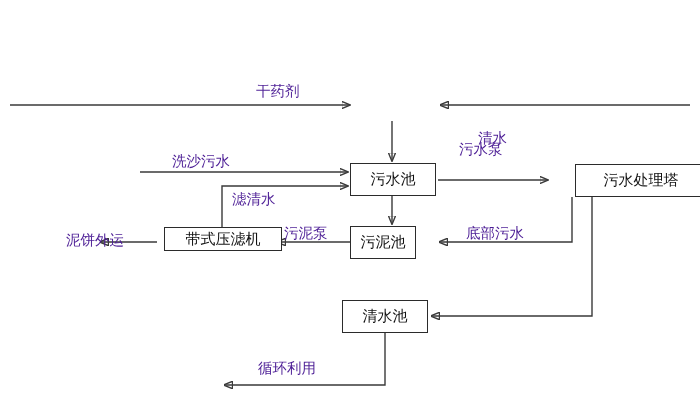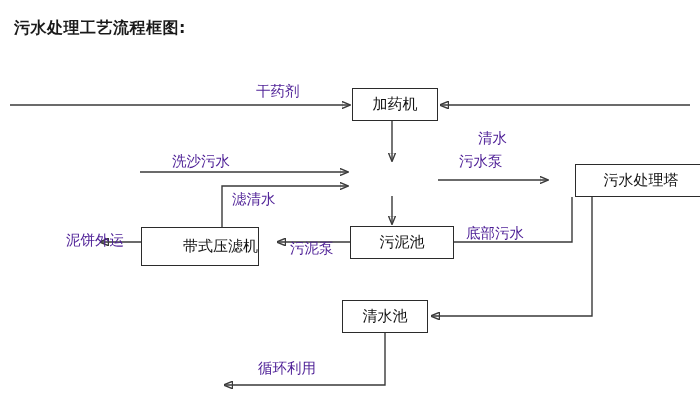--- a/index.html
+++ b/index.html
@@ -62,21 +62,20 @@
     stroke: #3a3a3a;
     stroke-width: 1.4;
     fill: none;
   }
 </style>
 </head>
 <body>
 
 <div id="page">
 
-  <div id="title">污水处理工艺流程框图:</div>
 
   <svg id="wires" xmlns="http://www.w3.org/2000/svg" viewBox="0 0 700 420">
     <defs>
       <marker id="ah" markerWidth="9" markerHeight="8" refX="8.5" refY="4" orient="auto" markerUnits="userSpaceOnUse">
         <path d="M0,0.3 L9,4 L0,7.7 Z" fill="#3a3a3a" stroke="none"></path>
       </marker>
     </defs>
 
     <line x1="10" y1="105" x2="350" y2="105" marker-end="url(#ah)"></line>
 
@@ -96,52 +95,52 @@
 
     <line x1="350" y1="242" x2="277" y2="242" marker-end="url(#ah)"></line>
 
     <line x1="157" y1="242" x2="100" y2="242" marker-end="url(#ah)"></line>
 
     <polyline points="592,197 592,316 431,316" marker-end="url(#ah)"></polyline>
 
     <polyline points="385,333 385,385 224,385" marker-end="url(#ah)"></polyline>
   </svg>
 
-  <div class="node" style="left:352px; top:88px; width:86px; height:33px;">
-    <span>加药机</span>
+
+  <div class="node" style="left:350px; top:163px; width:86px; height:33px;">
+    <span>污水池</span>
   </div>
-
 
   <div class="node" style="left:550px; top:164px; width:132px; height:33px;margin-left:25px;">
     <span>污水处理塔</span>
   </div>
 
-  <div class="node" style="left:350px; top:226px; width:104px; height:33px;">
+  <div class="node" style="left:350px; top:226px; width:66px; height:33px;">
     <span>污泥池</span>
   </div>
 
-  <div class="node" style="left:141px; top:227px; width:118px; height:39px;justify-content:flex-end;">
+  <div class="node" style="left:164px; top:227px; width:118px; height:24px;">
     <span>带式压滤机</span>
   </div>
 
   <div class="node" style="left:342px; top:300px; width:86px; height:33px;">
     <span>清水池</span>
   </div>
 
   <div class="flabel" style="left:256px; top:82px;">干药剂</div>
 
   <div class="flabel" style="left:478px; top:82px;margin-top:47px;">清水</div>
 
   <div class="flabel" style="left:172px; top:152px;">洗沙污水</div>
 
   <div class="flabel" style="left:232px; top:190px;">滤清水</div>
 
-  <div class="flabel" style="left:459px; top:152px;">污水泵</div>
+  <div class="flabel" style="left:459px; top:140px;">污水泵</div>
 
   <div class="flabel" style="left:466px; top:224px;">底部污水</div>
 
-  <div class="flabel" style="left:290px; top:224px;margin-top:15px;">污泥泵</div>
+  <div class="flabel" style="left:284px; top:224px;">污泥泵</div>
 
   <div class="flabel" style="left:18px; top:231px;margin-left:48px;">泥饼外运</div>
 
   <div class="flabel" style="left:258px; top:359px;">循环利用</div>
 
 </div>
 
 </body></html>

